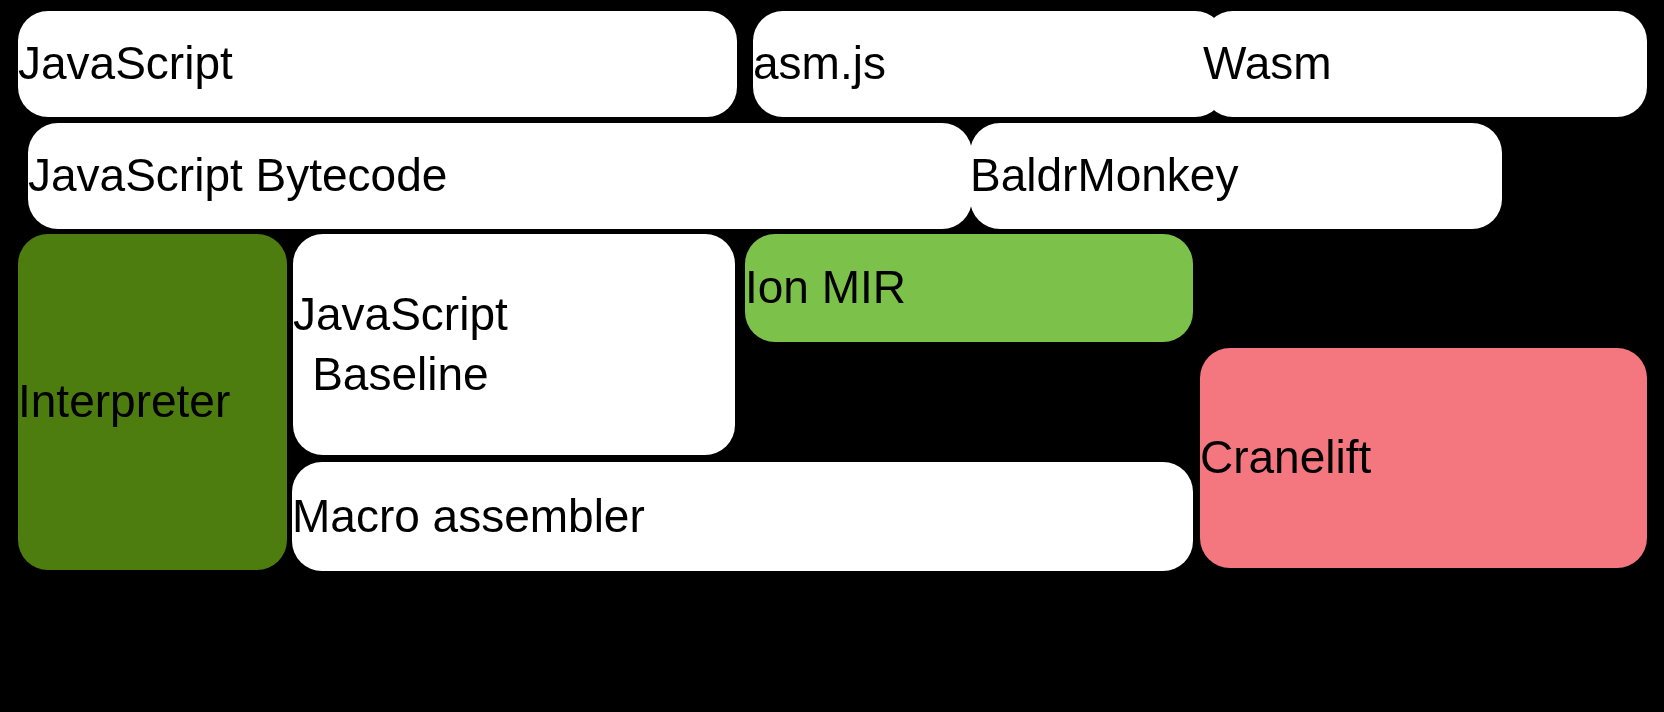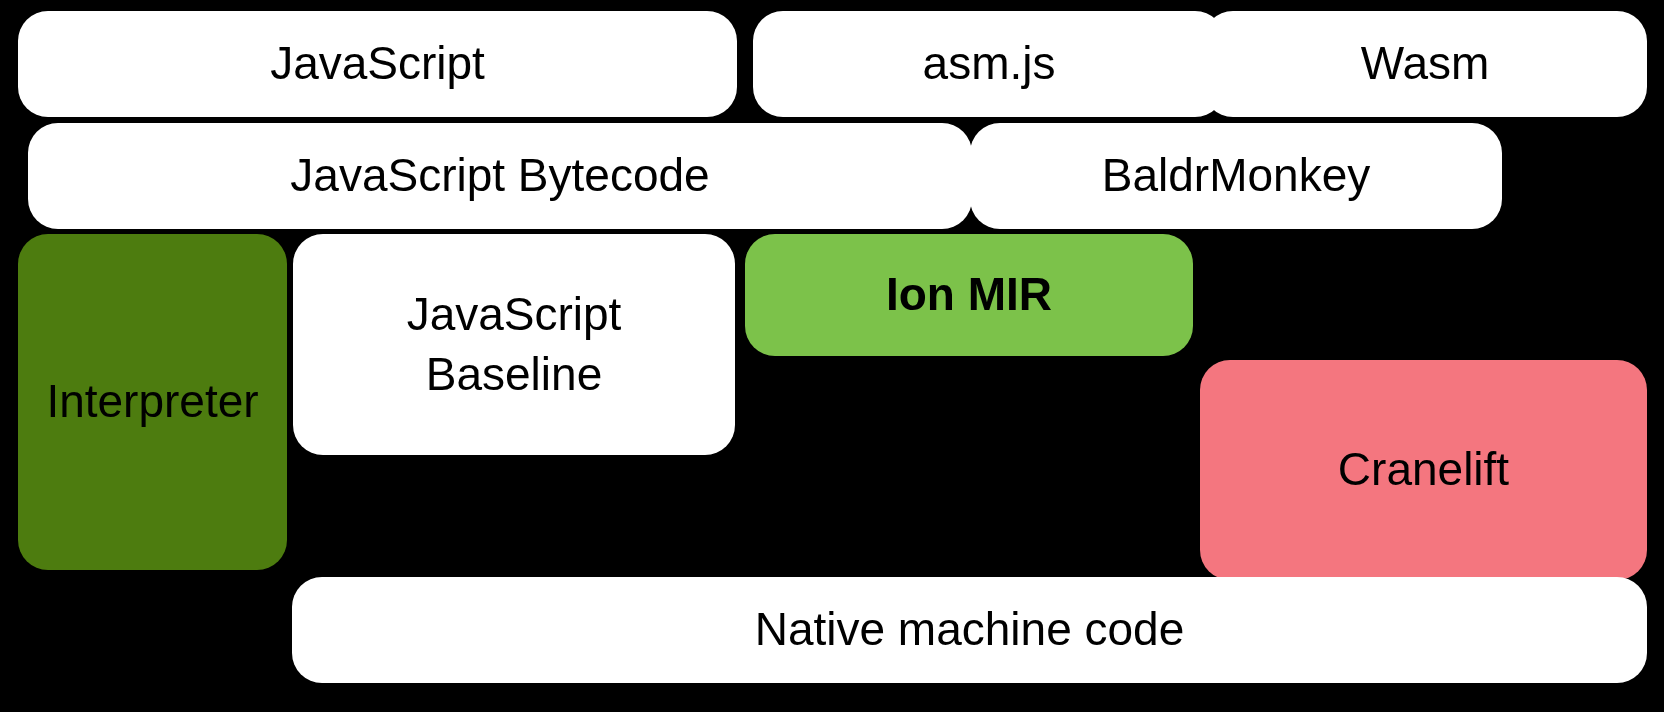--- a/index.html
+++ b/index.html
@@ -14,43 +14,43 @@
     background: #000000;
     font-family: "Liberation Sans", sans-serif;
     overflow: hidden;
   }
   .node {
     position: absolute;
     background: #FFFFFF;
     border-radius: 30px;
     display: flex;
     align-items: center;
-    justify-content: center;
+    justify-content: flex-start;
     text-align: center;
     color: #000000;
     font-size: 46px;
     line-height: 1.3;
   }
   .node .label {
     white-space: pre-line;
   }
   .fill-gray  { background: #4d7c0f; }
   .fill-green { background: #7CC24A; }
   .fill-pink  { background: #F4767F; }
 
   #n-javascript          { left: 18px;   top: 11px;  width: 719px;  height: 106px; }
   #n-asmjs               { left: 753px;  top: 11px;  width: 472px;  height: 106px; }
   #n-wasm                { left: 1203px; top: 11px;  width: 444px;  height: 106px; }
   #n-javascript-bytecode { left: 28px;   top: 123px; width: 944px;  height: 106px; }
   #n-baldrmonkey         { left: 970px;  top: 123px; width: 532px;  height: 106px; }
   #n-interpreter         { left: 18px;   top: 234px; width: 269px;  height: 336px; }
   #n-javascript-baseline { left: 293px;  top: 234px; width: 442px;  height: 221px; }
-  #n-ion-mir             { left: 745px;  top: 234px; width: 448px;  height: 122px; font-weight: bold; }
+  #n-ion-mir             { left: 745px;  top: 234px; width: 448px;  height: 108px; }
   #n-ion-lir             { left: 745px;  top: 348px; width: 448px;  height: 105px; }
-  #n-cranelift           { left: 1200px; top: 348px; width: 447px;  height: 220px; margin-top: 12px; }
+  #n-cranelift           { left: 1200px; top: 348px; width: 447px;  height: 220px; }
   #n-macro-assembler     { left: 292px;  top: 462px; width: 901px;  height: 109px; }
   #n-native-machine-code { left: 292px;  top: 577px; width: 1355px; height: 106px; }
 </style>
 </head>
 <body>
 
 <div class="canvas">
 
   <div class="node" id="n-javascript">
     <span class="label">JavaScript</span>
@@ -83,18 +83,18 @@
 
   <div class="node fill-green" id="n-ion-mir">
     <span class="label">Ion MIR</span>
   </div>
 
 
   <div class="node fill-pink" id="n-cranelift">
     <span class="label">Cranelift</span>
   </div>
 
+  <div class="node" id="n-macro-assembler">
+    <span class="label">Macro assembler</span>
+  </div>
 
-  <div class="node" id="n-native-machine-code">
-    <span class="label">Native machine code</span>
-  </div>
 
 </div>
 
 </body></html>

